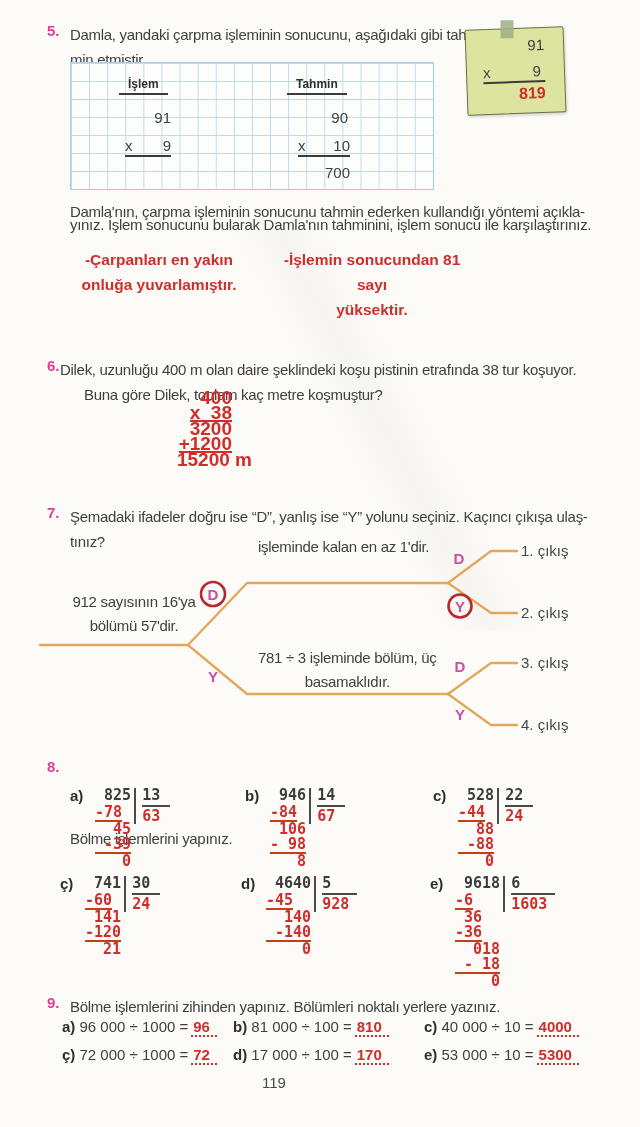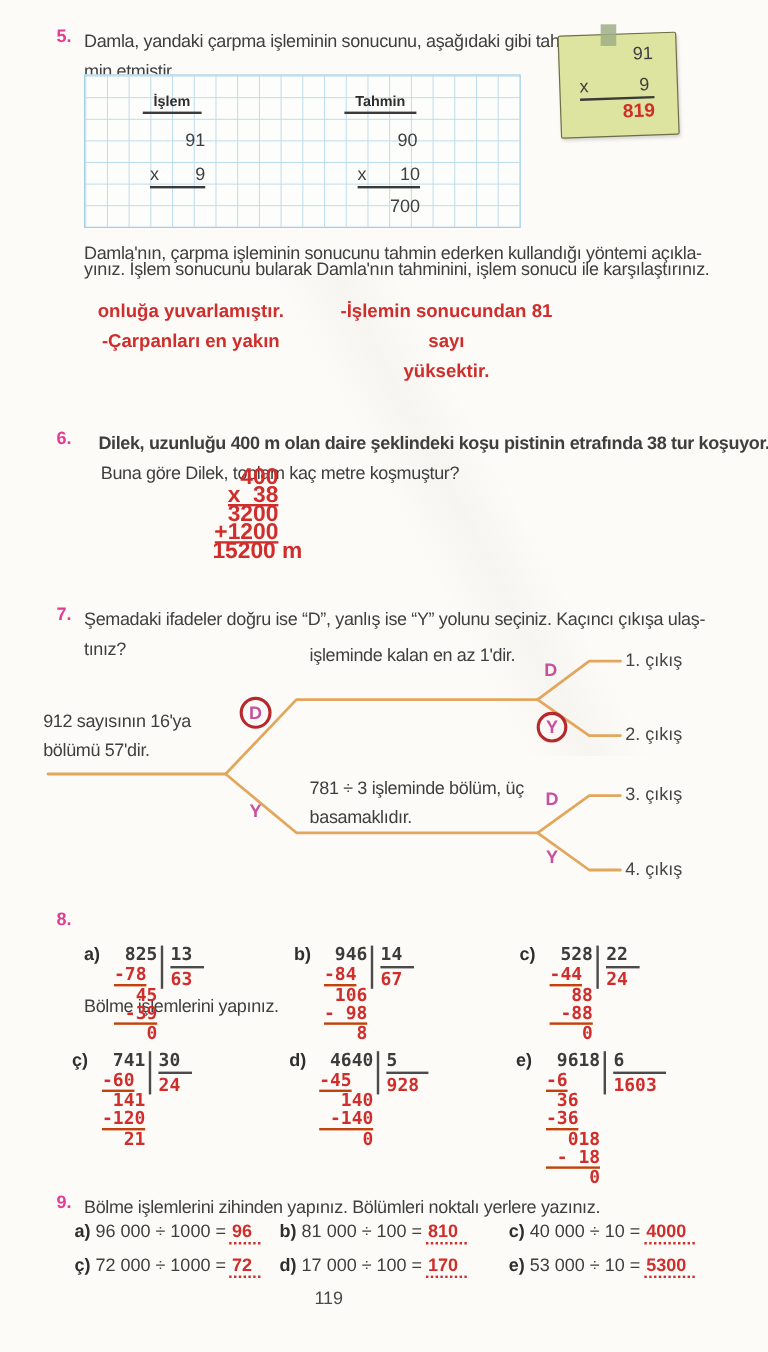--- a/index.html
+++ b/index.html
@@ -96,30 +96,30 @@
       <span>x</span>
       <span style="padding-right:4px;">9</span>
     </div>
     <div class="note-res" style="left:16px;top:56px;width:62px;padding-right:3px;">819</div>
   </div>
 
   <div class="tline" style="left:70px;top:199px;">Damla'nın, çarpma işleminin sonucunu tahmin ederken kullandığı yöntemi açıkla-</div>
   <div class="tline" style="left:70px;top:212px;">yınız. İşlem sonucunu bularak Damla'nın tahminini, işlem sonucu ile karşılaştırınız.</div>
 
   <div class="hand" style="left:78px;top:247px;width:162px;">
+    <div>-Çarpanları en yakın</div>
     <div>onluğa yuvarlamıştır.</div>
-    <div>-Çarpanları en yakın</div>
   </div>
   <div class="hand" style="left:272px;top:247px;width:200px;">
     <div>-İşlemin sonucundan 81 sayı</div>
     <div>yüksektir.</div>
   </div>
 
   <div class="qnum" style="left:47px;top:357px;">6.</div>
-  <div class="tline" style="left:82px;top:357px;font-weight:bold;">Dilek, uzunluğu 400 m olan daire şeklindeki koşu pistinin etrafında 38 tur koşuyor.</div>
+  <div class="tline" style="left:60px;top:357px;">Dilek, uzunluğu 400 m olan daire şeklindeki koşu pistinin etrafında 38 tur koşuyor.</div>
   <div class="tline" style="left:84px;top:382px;">Buna göre Dilek, toplam kaç metre koşmuştur?</div>
 
   <div class="mult">
     <div class="mline">400</div>
     <div class="mline u">x  38</div>
     <div class="mline">3200</div>
     <div class="mline u">+1200</div>
     <div class="mline mlast">15200 m</div>
   </div>
 
@@ -134,28 +134,28 @@
       <polyline points="153,115 212,164 413,164"></polyline>
       <polyline points="413,53 456,21 482,21"></polyline>
       <polyline points="413,53 456,83 482,83"></polyline>
       <polyline points="413,164 456,133 482,133"></polyline>
       <polyline points="413,164 456,195 482,195"></polyline>
     </g>
     <circle cx="178" cy="64" r="12" fill="none" stroke="#b8272e" stroke-width="2.6"></circle>
     <circle cx="425" cy="76" r="11.5" fill="none" stroke="#b8272e" stroke-width="2.6"></circle>
   </svg>
 
-  <div class="flowtext" style="left:36px;top:590px;width:140px;text-align:left;">
+  <div class="flowtext" style="left:64px;top:590px;width:140px;text-align:center;">
     <div>912 sayısının 16'ya</div>
     <div>bölümü 57'dir.</div>
   </div>
   <div class="flowtext" style="left:258px;top:535px;">
     <div>işleminde kalan en az 1'dir.</div>
   </div>
-  <div class="flowtext" style="left:258px;top:646px;">
+  <div class="flowtext" style="left:258px;top:646px;text-align:center;">
     <div>781 ÷ 3 işleminde bölüm, üç</div>
     <div>basamaklıdır.</div>
   </div>
 
   <div class="dy" style="left:205px;top:586px;">D</div>
   <div class="dy" style="left:205px;top:668px;">Y</div>
   <div class="dy" style="left:451px;top:550px;">D</div>
   <div class="dy" style="left:452px;top:598px;">Y</div>
   <div class="dy" style="left:452px;top:658px;">D</div>
   <div class="dy" style="left:452px;top:706px;">Y</div>

